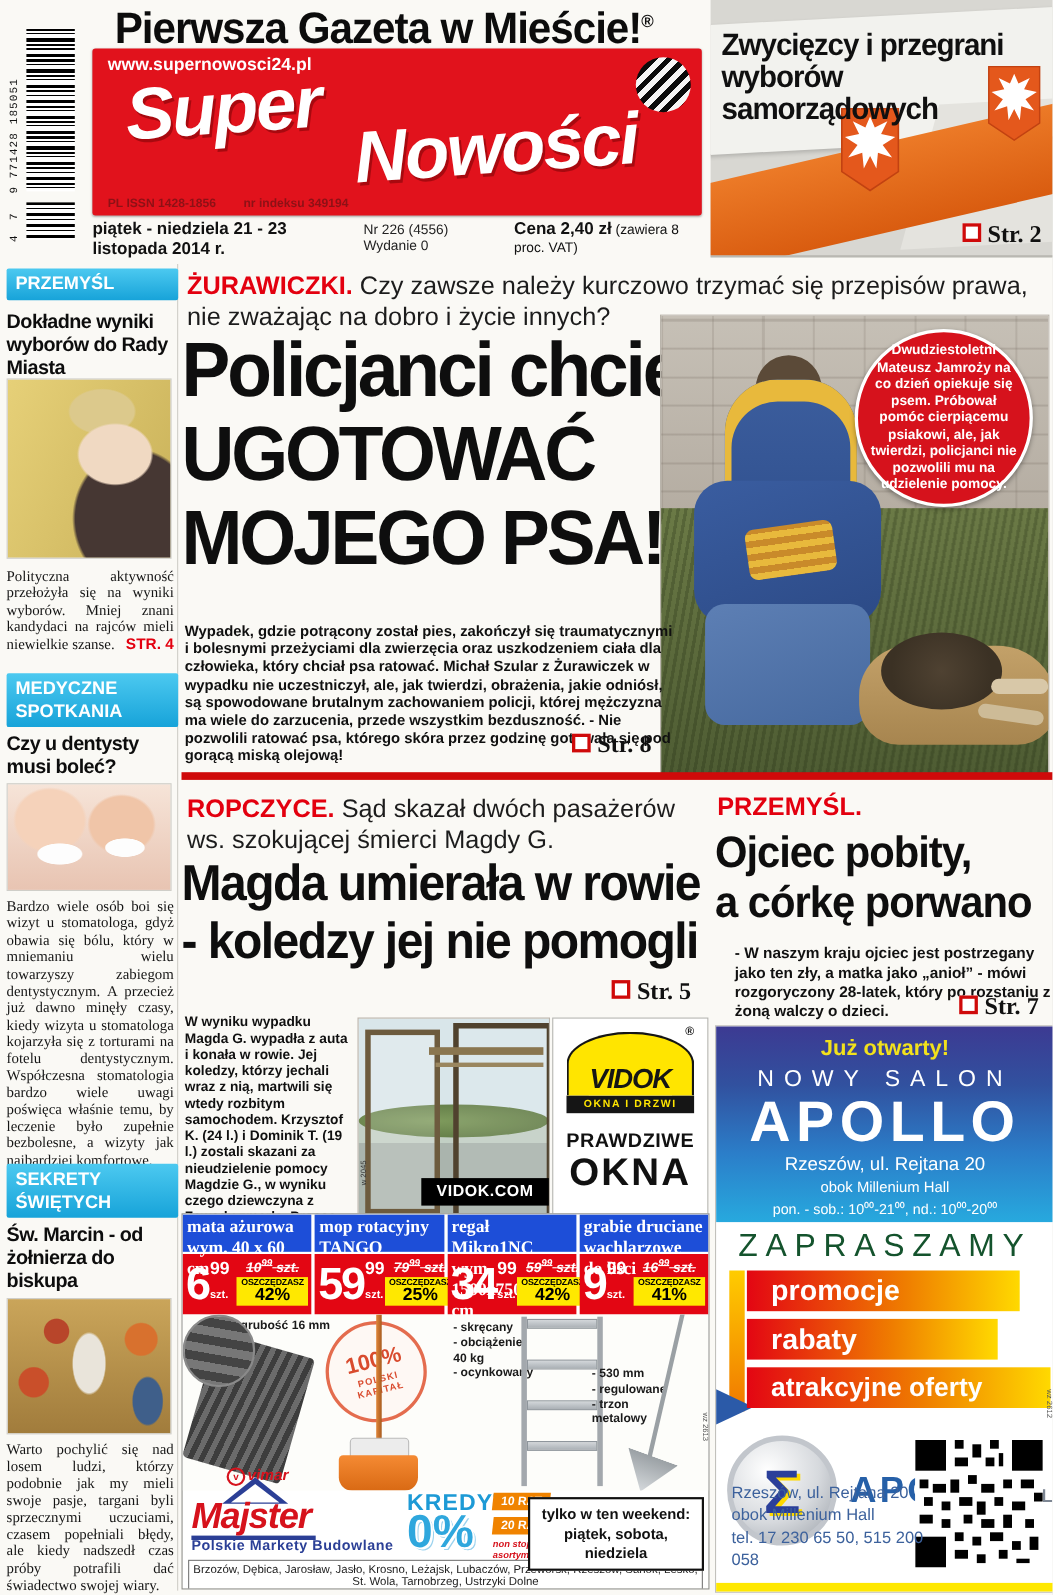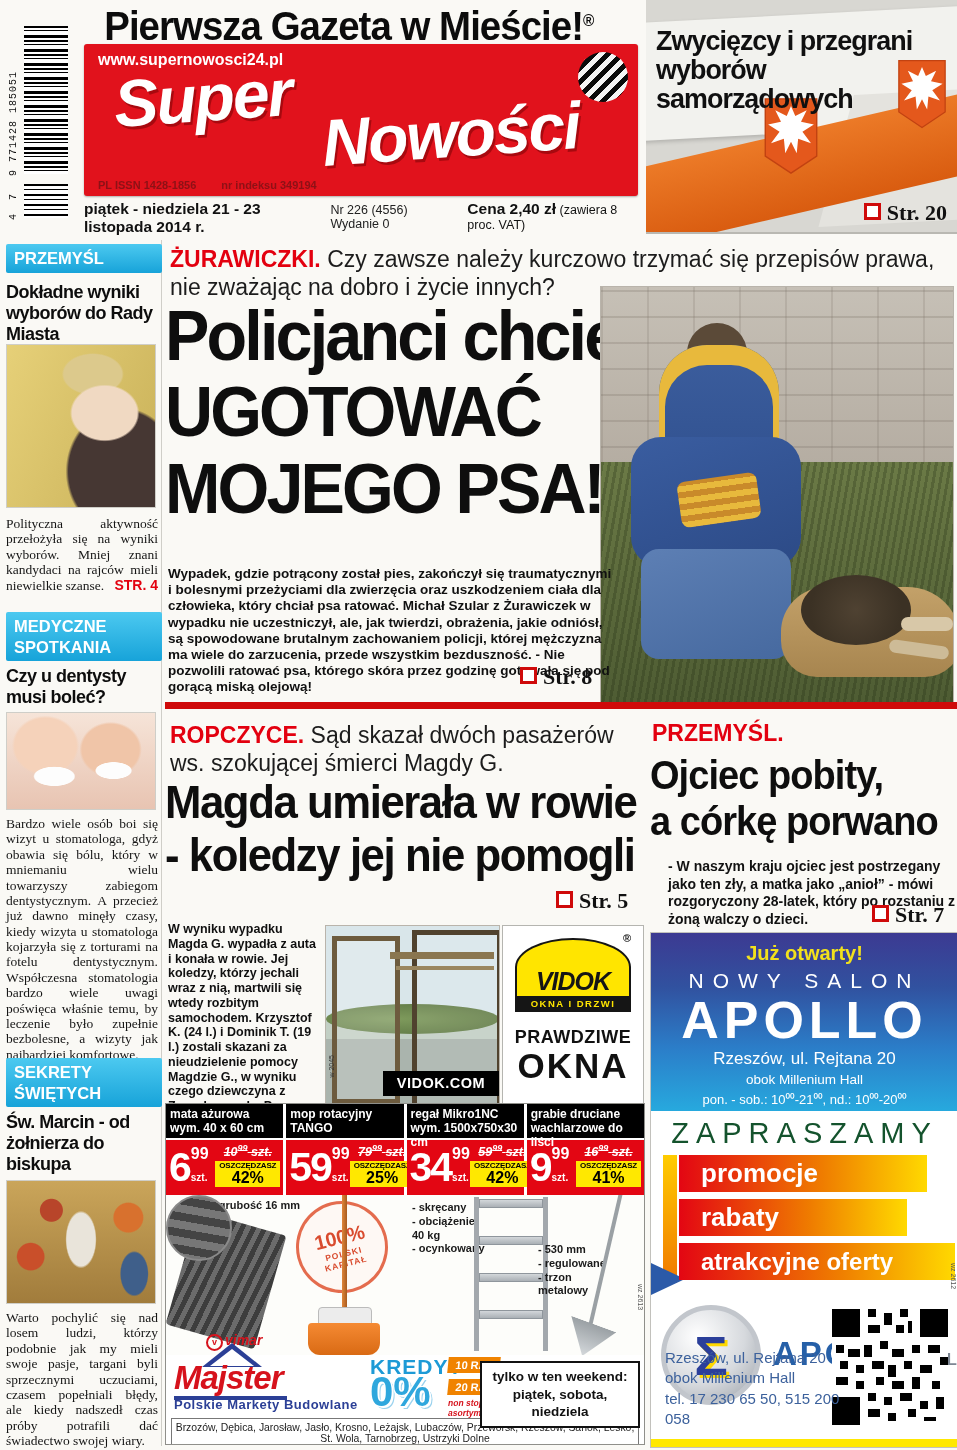--- a/index.html
+++ b/index.html
@@ -160,21 +160,21 @@
   .ap-qr{position:absolute;right:10px;bottom:22px;width:116px;height:116px;background:#fff;}
   .ap-foot{position:absolute;left:14px;bottom:18px;width:180px;font-size:15px;color:#3c619c;line-height:1.35;}
   .ap-yellow{position:absolute;left:0;bottom:0;width:100%;height:8px;background:#ffe800;}
   .ap-code{position:absolute;right:1px;top:330px;font-size:7px;color:#555;writing-mode:vertical-rl;}
 
   
   .majster{left:165px;top:1103px;width:480px;height:342px;background:#fff;border:1px solid #8f8f8a;
       box-sizing:border-box;overflow:hidden;}
   .mj-cols{display:flex;gap:3px;background:#fff;}
   .mj-col{flex:1;min-width:0;}
-  .pname{background:#000000;color:#fff;font-weight:700;font-size:12px;line-height:1.18;padding:3px 4px;height:28px;}
+  .pname{background:#1d4ed8;color:#fff;font-weight:700;font-size:16px;line-height:1.18;padding:3px 4px;height:28px;font-family:Liberation Serif, serif;}
   .pprice{background:#e30613;margin-top:2px;height:55px;color:#fff;display:flex;justify-content:space-between;
       padding:1px 3px;box-sizing:border-box;}
   .pp-big{font-size:41px;font-weight:800;line-height:52px;letter-spacing:-2px;}
   .pp-sub{display:flex;flex-direction:column;margin-left:1px;padding-top:5px;}
   .pp-cents{font-size:16px;font-weight:800;line-height:1;}
   .pp-unit{font-size:10px;font-weight:700;margin-top:10px;}
   .pp-right{display:flex;flex-direction:column;align-items:center;padding-top:2px;}
   .pp-old{font-size:12.5px;font-weight:700;font-style:italic;text-decoration:line-through;white-space:nowrap;}
   .pp-old sup{font-size:9px;}
   .pp-save{margin-top:2px;background:#ffe800;color:#000;text-align:center;padding:0 4px 1px;}
@@ -273,21 +273,21 @@
     <svg class="eagle" style="left:250px;top:58px" width="52" height="72" viewBox="0 0 40 56">
       <path d="M2 2 h36 v40 l-18 12 -18 -12 z" fill="#e4581c" stroke="#c24211" stroke-width="1"></path>
       <path d="M20 7 l3 7 8-4 -4 8 9 2 -8 5 6 8 -9-3 -1 10 -4-8 -4 8 -1-10 -9 3 6-8 -8-5 9-2 -4-8 8 4 z" fill="#fff"></path>
     </svg>
     <div class="promo-title">
       <span>Zwycięzcy i przegrani</span>
       <span>wyborów</span>
       <span>samorządowych</span>
     </div>
     <div class="promo-ref">
-      <span class="sq"></span><span>Str. 20</span>
+      <span class="sq"></span><span>Str. 2</span>
     </div>
   </div>
 
   <div class="abs divider-v"></div>
 
   <div class="abs banner" style="top:244px">PRZEMYŚL</div>
   <div class="abs sb-head" style="top:282px">Dokładne wyniki wyborów do Rady Miasta</div>
   <div class="abs sb-photo" style="top:344px;height:162px;background:
       radial-gradient(56px 46px at 66% 42%, #f0d9c2 0 58%, transparent 62%),
       radial-gradient(50px 34px at 58% 18%, #dcc98c 0 58%, transparent 62%),
@@ -342,20 +342,21 @@
     <div class="mp-man-head"></div>
     <div class="mp-man-hair"></div>
     <div class="mp-man-hood"></div>
     <div class="mp-man-body"></div>
     <div class="mp-man-logo"></div>
     <div class="mp-man-jeans"></div>
     <div class="mp-dog"></div>
     <div class="mp-dog-dark"></div>
     <div class="mp-dog-leg"></div>
     <div class="mp-dog-leg2"></div>
+    <div class="mp-badge">Dwudziestoletni Mateusz Jamroży na co dzień opiekuje się psem. Próbował pomóc cierpiącemu psiakowi, ale, jak twierdzi, policjanci nie pozwolili mu na udzielenie pomocy.</div>
   </div>
 
   <div class="abs lead">Wypadek, gdzie potrącony został pies, zakończył się traumatycznymi i bolesnymi przeżyciami dla zwierzęcia oraz uszkodzeniem ciała dla człowieka, który chciał psa ratować. Michał Szular z Żurawiczek w wypadku nie uczestniczył, ale, jak twierdzi, obrażenia, jakie odniósł, są spowodowane brutalnym zachowaniem policji, której mężczyzna ma wiele do zarzucenia, przede wszystkim bezduszność. - Nie pozwolili ratować psa, którego skóra przez godzinę gotowała się pod gorącą miską olejową!</div>
   <div class="abs pageref-serif" style="left:520px;top:664px">
     <span class="sq"></span><span>Str. 8</span>
   </div>
 
   <div class="abs red-div"></div>
 
   <div class="abs kicker" style="left:170px;top:722px;width:466px">

